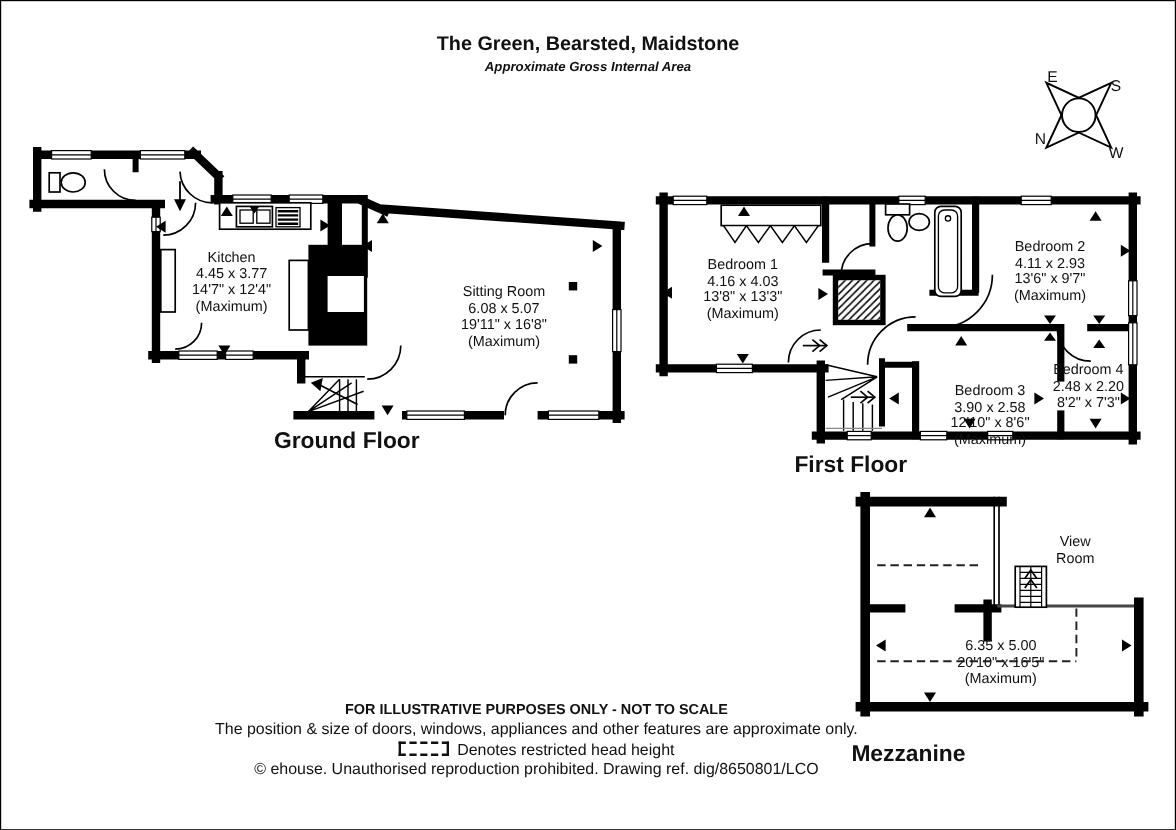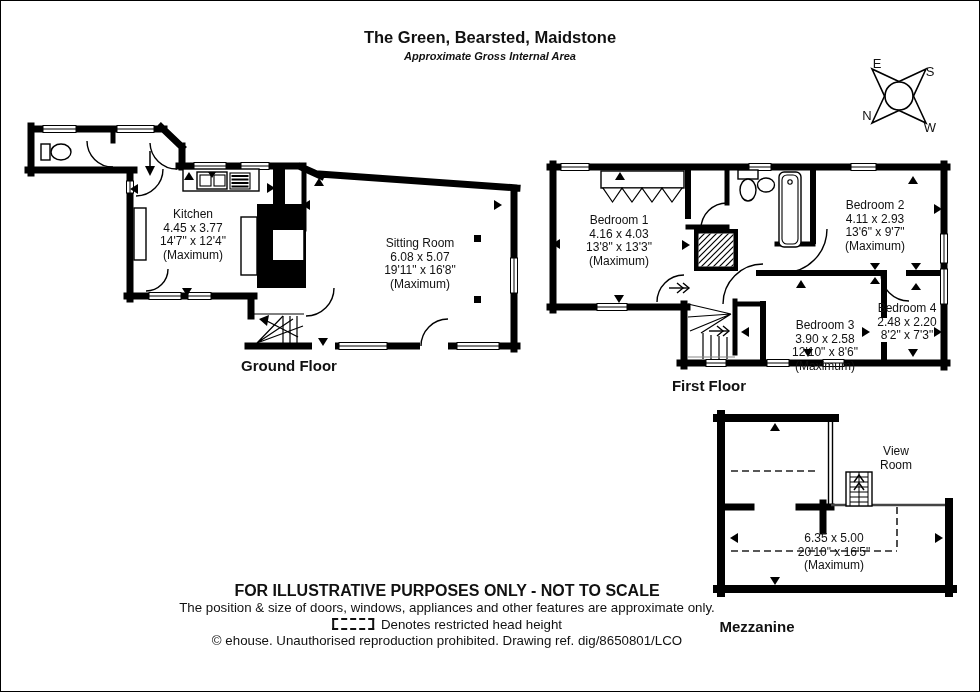--- a/index.html
+++ b/index.html
@@ -5,25 +5,25 @@
   html,body{margin:0;padding:0;background:#fff;}
   .page{position:relative;width:980px;height:692px;background:#fff;overflow:hidden;
         border:1px solid #000;box-sizing:border-box;
         font-family:"Liberation Sans","DejaVu Sans",sans-serif;color:#111;padding-left:19px;}
   svg.plan{position:absolute;left:0;top:0;}
   .hdr{position:absolute;left:0;right:0;top:26px;text-align:center;font-weight:bold;}
   .hdr .t1{font-size:16.5px;line-height:20px;}
   .hdr .t2,.hdr .t3{font-size:11px;line-height:19px;font-style:italic;}
   .rl{position:absolute;transform:translateX(-50%);text-align:center;
       font-size:12px;line-height:13.6px;white-space:nowrap;}
-  .fl{position:absolute;transform:translateX(-50%);font-size:15px;font-weight:bold;white-space:nowrap;}
+  .fl{position:absolute;transform:translateX(-50%);font-size:19px;font-weight:bold;white-space:nowrap;}
   .cl{position:absolute;transform:translateX(-50%);font-size:13px;}
   .ftr{position:absolute;left:446px;top:582px;transform:translateX(-50%);
        text-align:center;white-space:nowrap;line-height:16.8px;}
-  .ftr .f1{font-size:16px;font-weight:bold;}
+  .ftr .f1{font-size:12px;font-weight:bold;}
   .ftr .f2,.ftr .f3,.ftr .f4{font-size:13.3px;}
   .dashbox{display:inline-block;width:38px;height:8px;border:2px dashed #111;
            vertical-align:-1px;margin-right:7px;}
 </style>
 </head>
 <body>
 
 <div class="page">
 
 <svg class="plan" width="980" height="692" viewBox="0 0 980 692">

